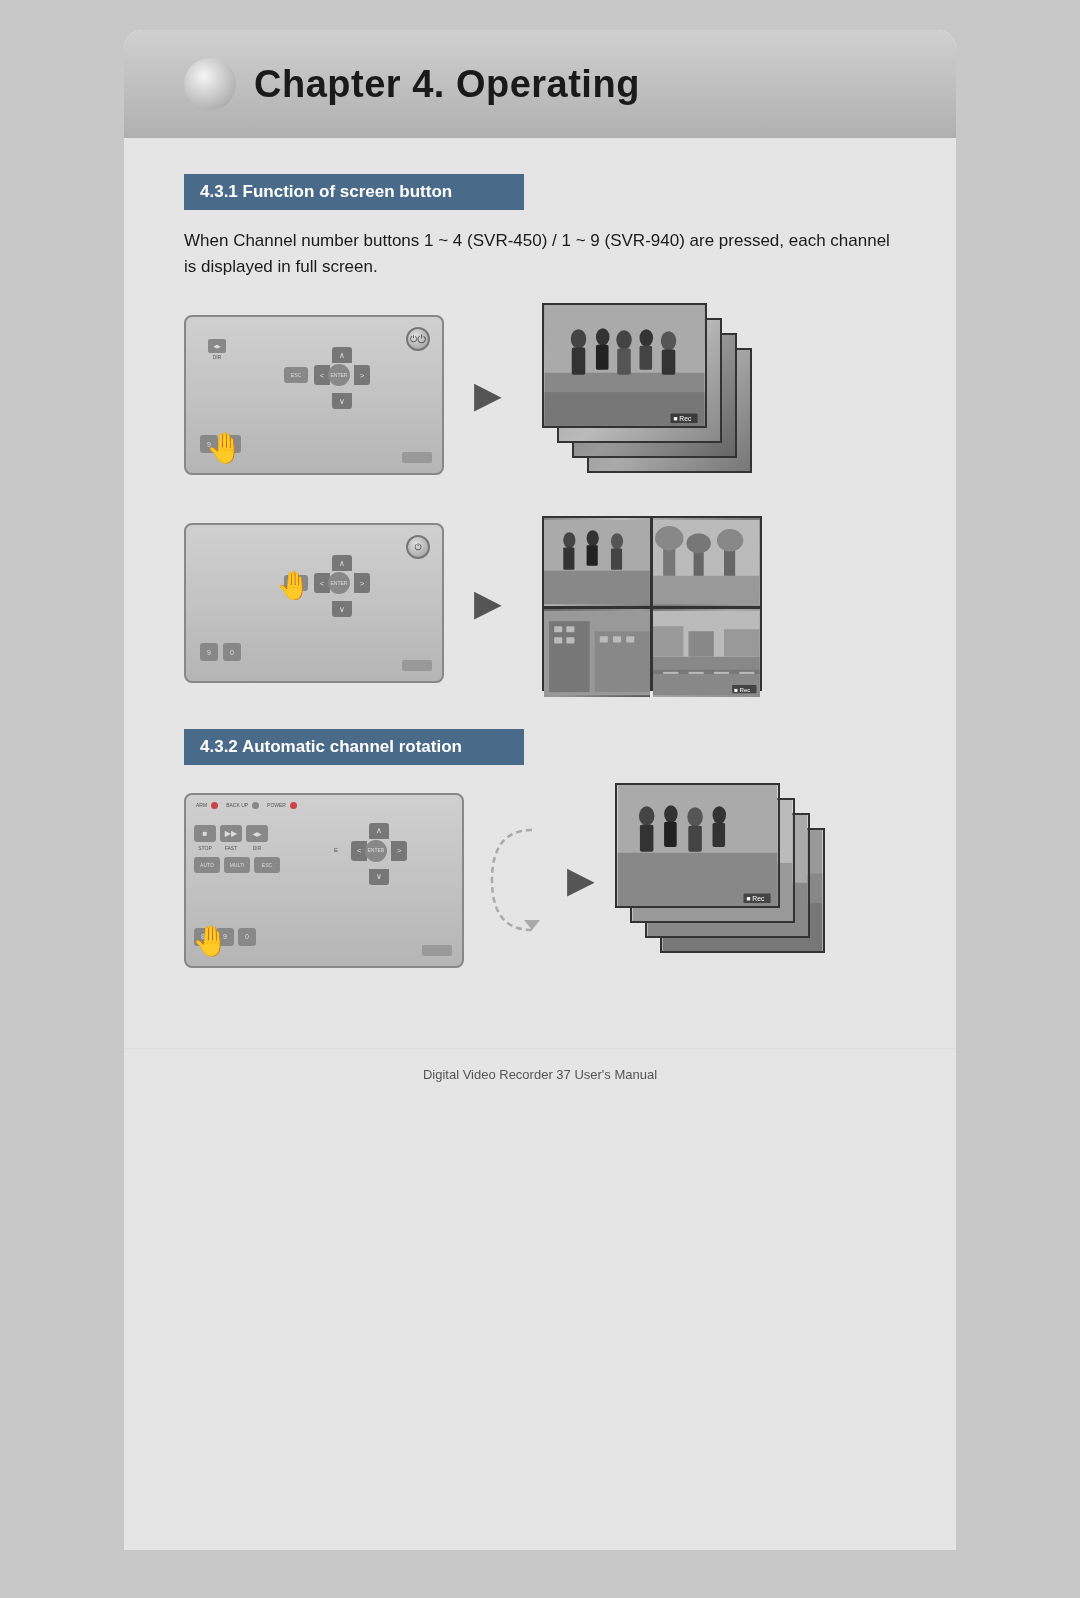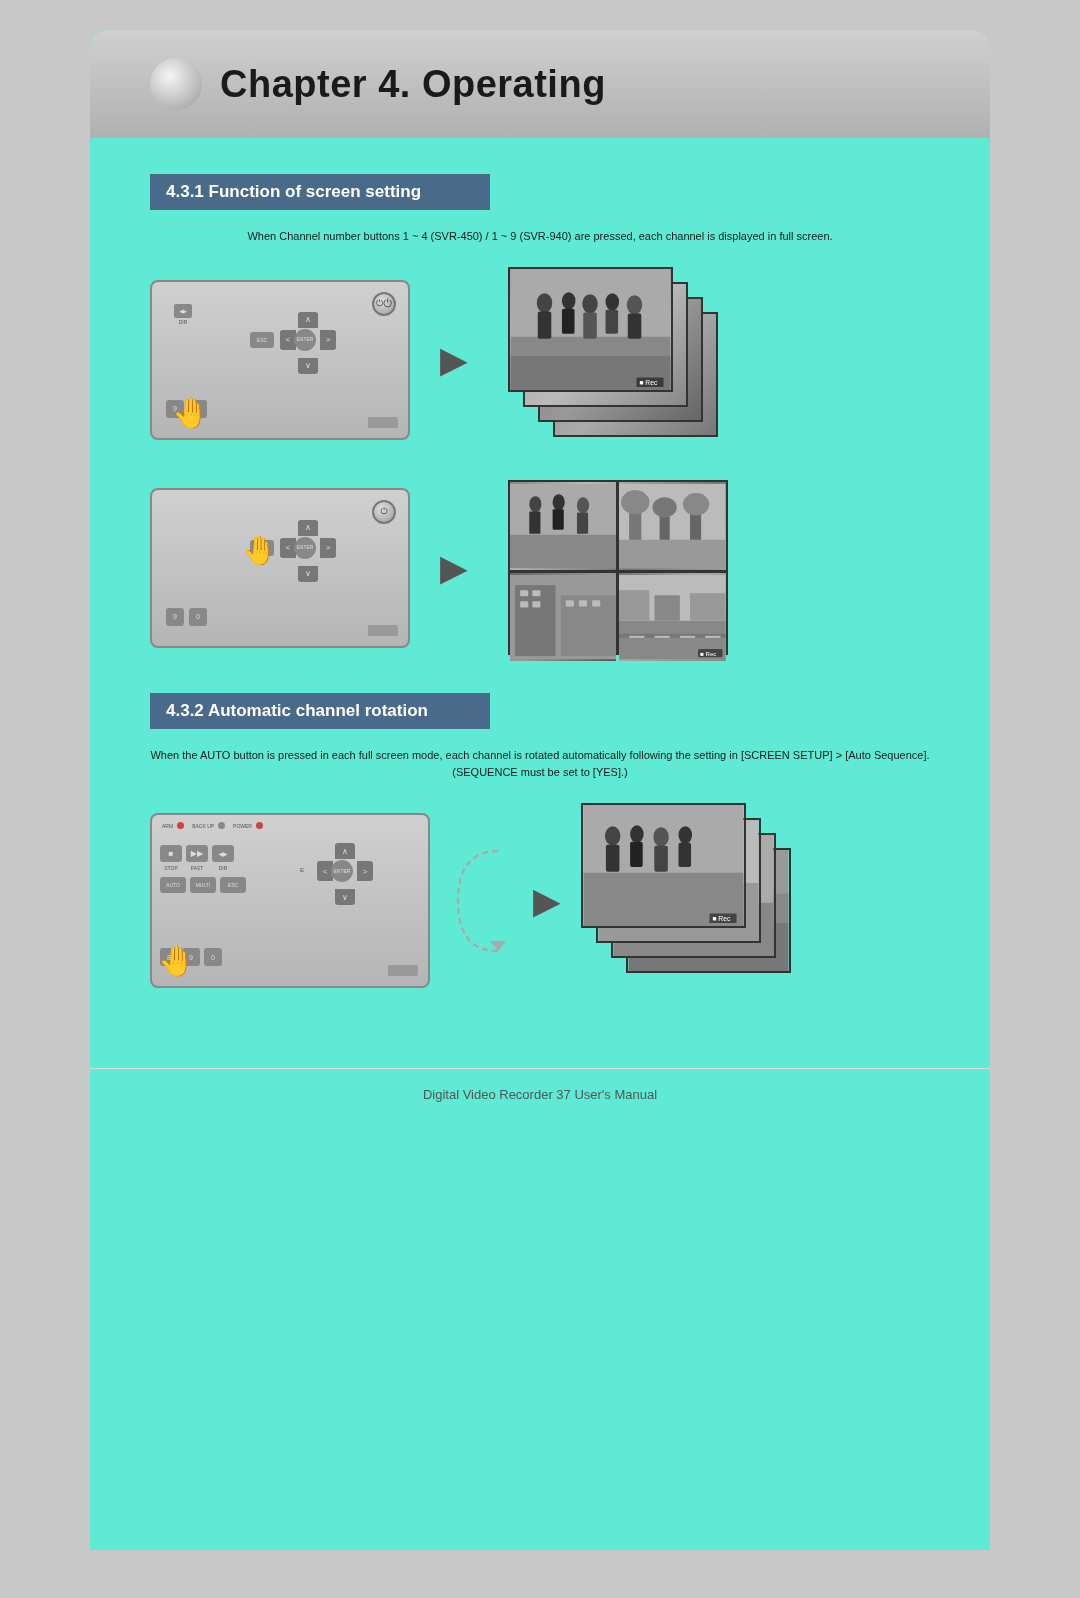--- a/index.html
+++ b/index.html
@@ -8,23 +8,23 @@
       width: 1080px;
       min-height: 1598px;
       background: #c8c8c8;
       display: flex;
       justify-content: center;
       align-items: flex-start;
       font-family: Arial, sans-serif;
     }
 
     .page {
-      width: 900px;
+      width: 832px;
       min-height: 1520px;
-      background: #5eead4;
+      background: #e5e5e5;
       margin: 30px auto;
       border-radius: 18px 18px 0 0;
       overflow: hidden;
       position: relative;
       padding-bottom: 40px;
     }
 
     
     .chapter-header {
       background: linear-gradient(to bottom, #d0d0d0, #b0b0b0);
@@ -61,25 +61,25 @@
       color: #ffffff;
       padding: 8px 16px;
       font-size: 17px;
       font-weight: bold;
       margin-bottom: 18px;
       display: inline-block;
       min-width: 340px;
     }
 
     .section-paragraph {
-      font-size: 11px;
+      font-size: 17px;
       color: #1a1a1a;
       line-height: 1.55;
       margin-bottom: 22px;
-      text-align: center;
+      text-align: left;
     }
 
     
     .diagram-row {
       display: flex;
       align-items: center;
       justify-content: flex-start;
       margin-bottom: 28px;
       gap: 0;
     }
@@ -209,21 +209,21 @@
 
   <div class="chapter-header">
     <div class="chapter-orb"></div>
     <span class="chapter-title">Chapter 4. Operating</span>
   </div>
 
   <div class="content">
 
     
     <div class="section-header">
-      <span>4.3.1 Function of screen setting</span>
+      <span>4.3.1 Function of screen button</span>
     </div>
 
     <p class="section-paragraph">When Channel number buttons 1 ~ 4 (SVR-450) / 1 ~ 9 (SVR-940) are pressed, each channel is displayed in full screen.</p>
 
     
     <div class="diagram-row">
 
       <div class="dvr-sm">
         <div class="dvr-detail">
 
@@ -442,21 +442,20 @@
         </div>
       </div>
 
     </div>
 
     
     <div class="section-header" style="margin-top:10px;">
       <span>4.3.2 Automatic channel rotation</span>
     </div>
 
-    <p class="section-paragraph">When the AUTO button is pressed in each full screen mode, each channel is rotated automatically following the setting in [SCREEN SETUP] &gt; [Auto Sequence]. (SEQUENCE must be set to [YES].)</p>
 
     
     <div class="diagram-row" style="margin-bottom:20px;">
 
       <div class="dvr-lg">
         <div style="position:absolute;top:0;left:0;right:0;bottom:0;">
 
           <div style="position:absolute;top:7px;left:10px;display:flex;gap:4px;align-items:center;">
             <span style="font-size:5px;color:#555;">ARM</span>
             <div style="width:7px;height:7px;border-radius:50%;background:#cc4444;"></div>

